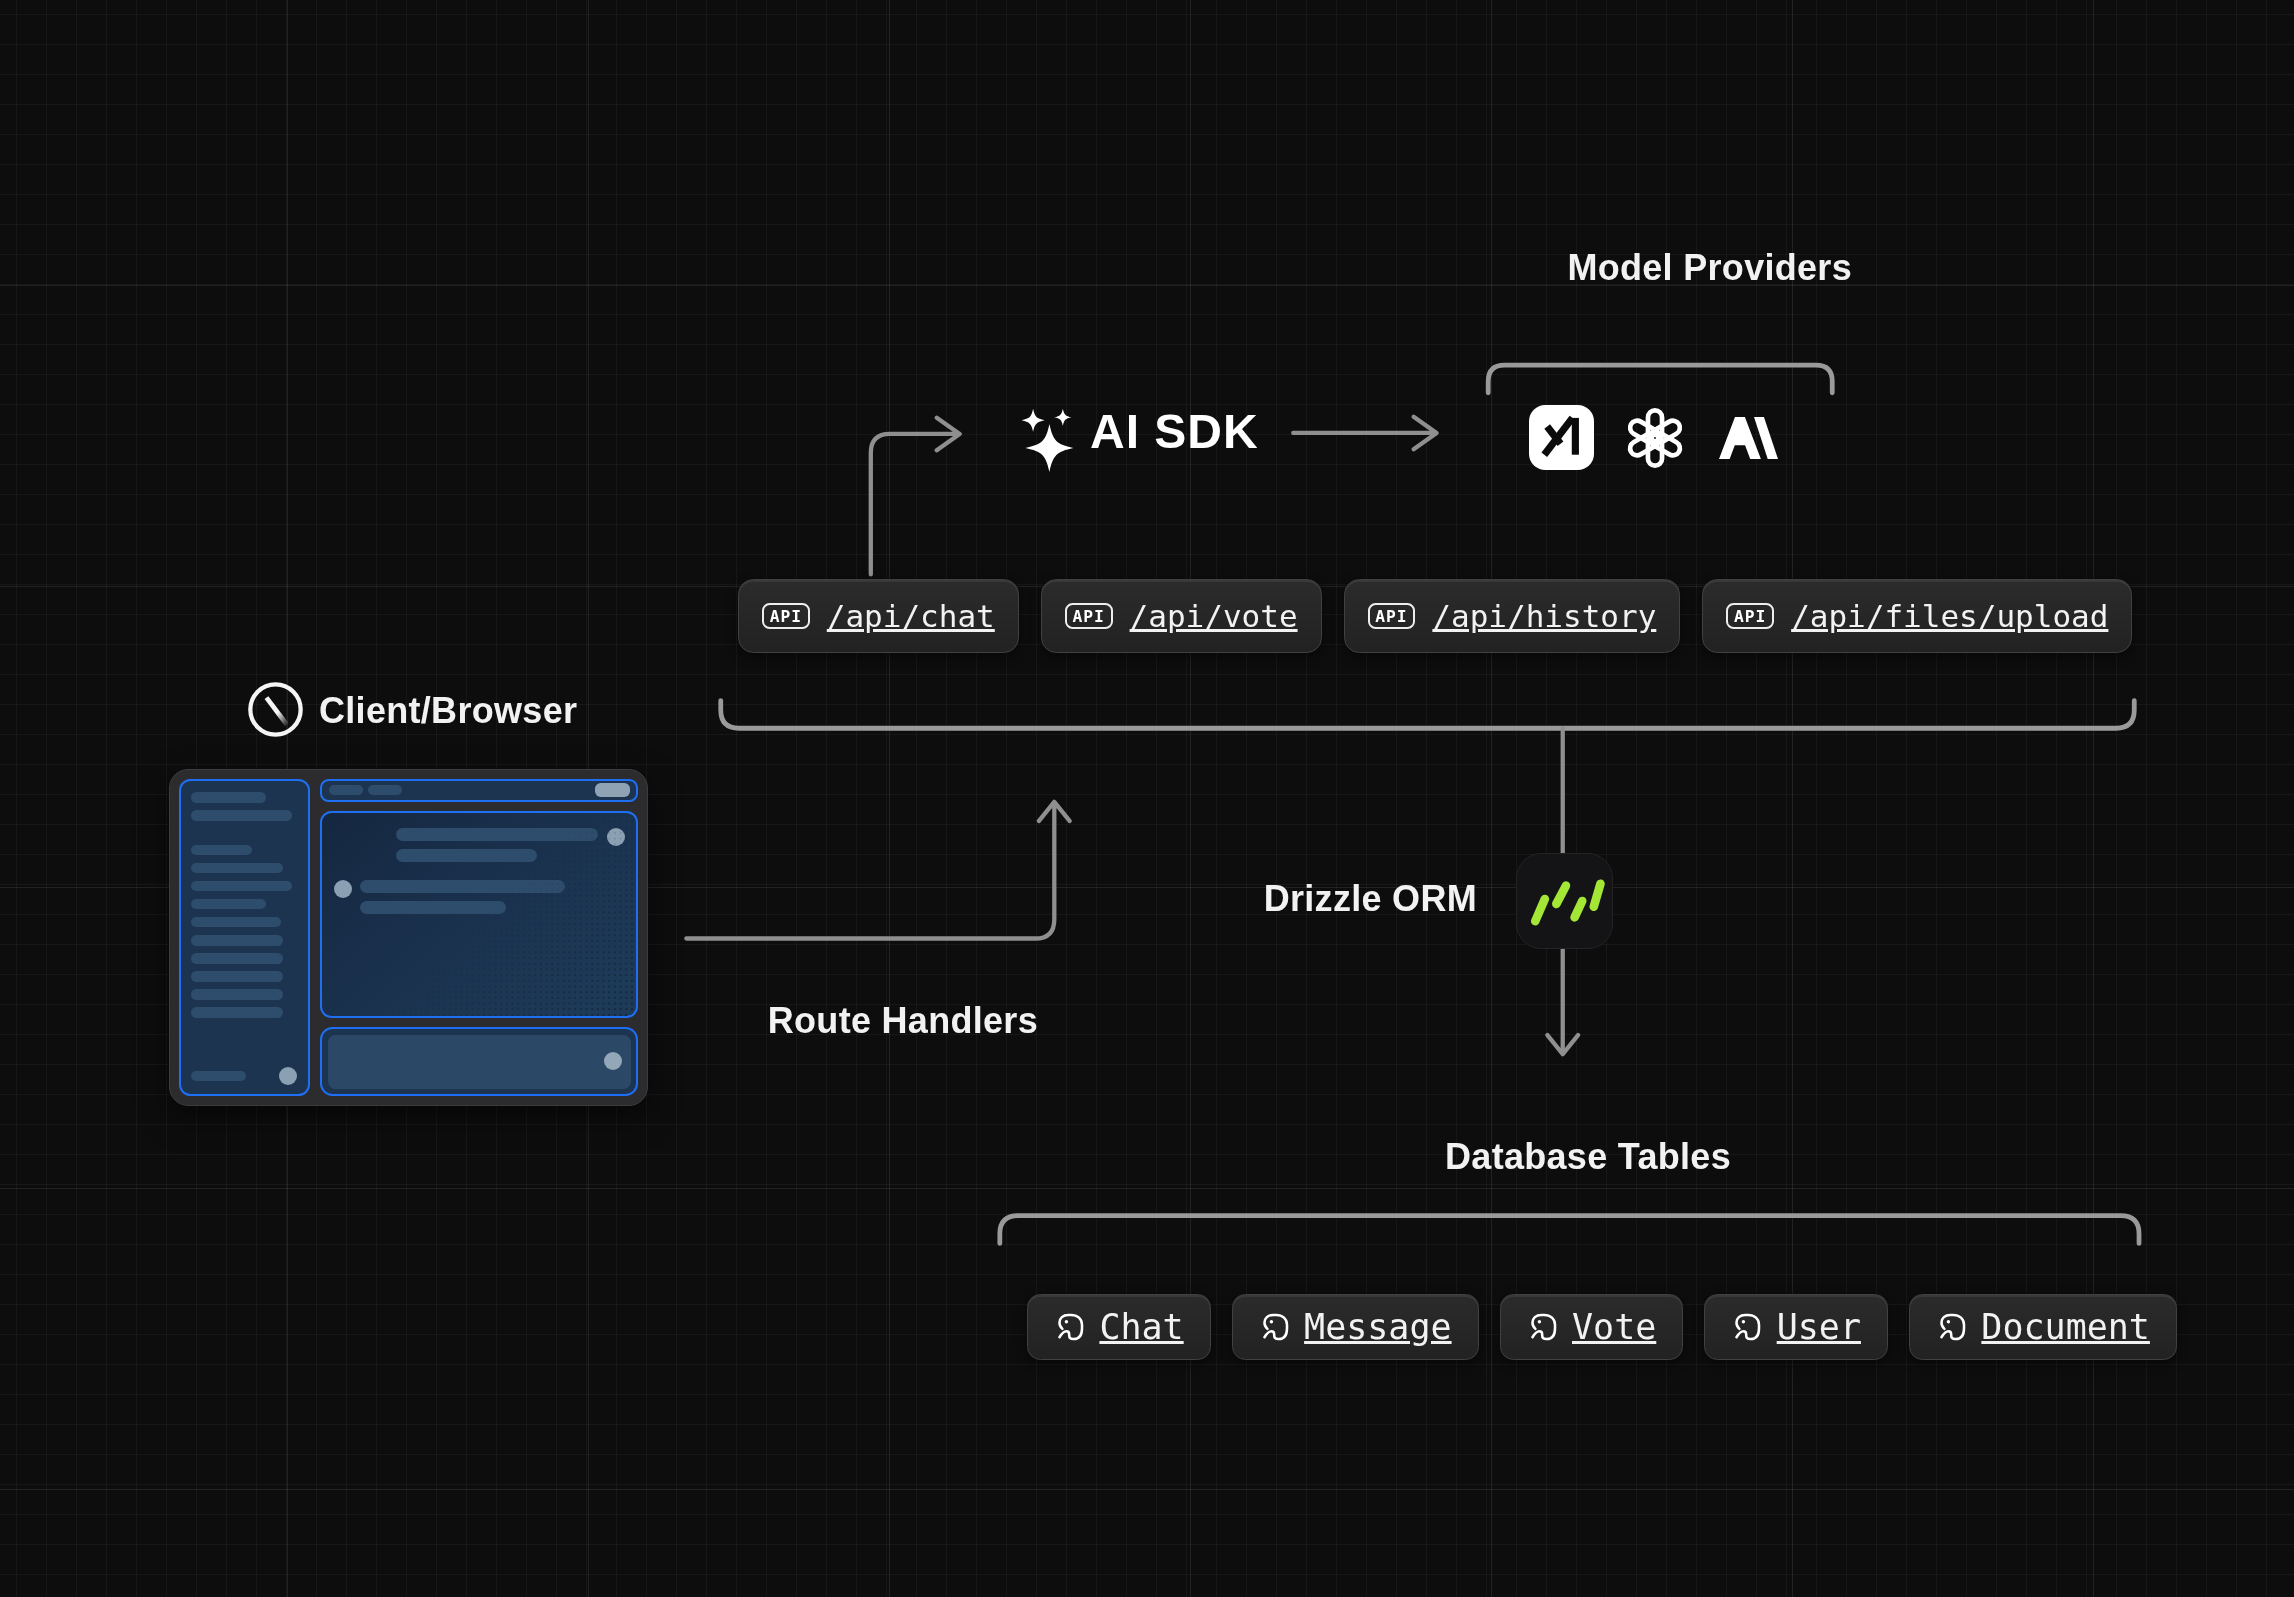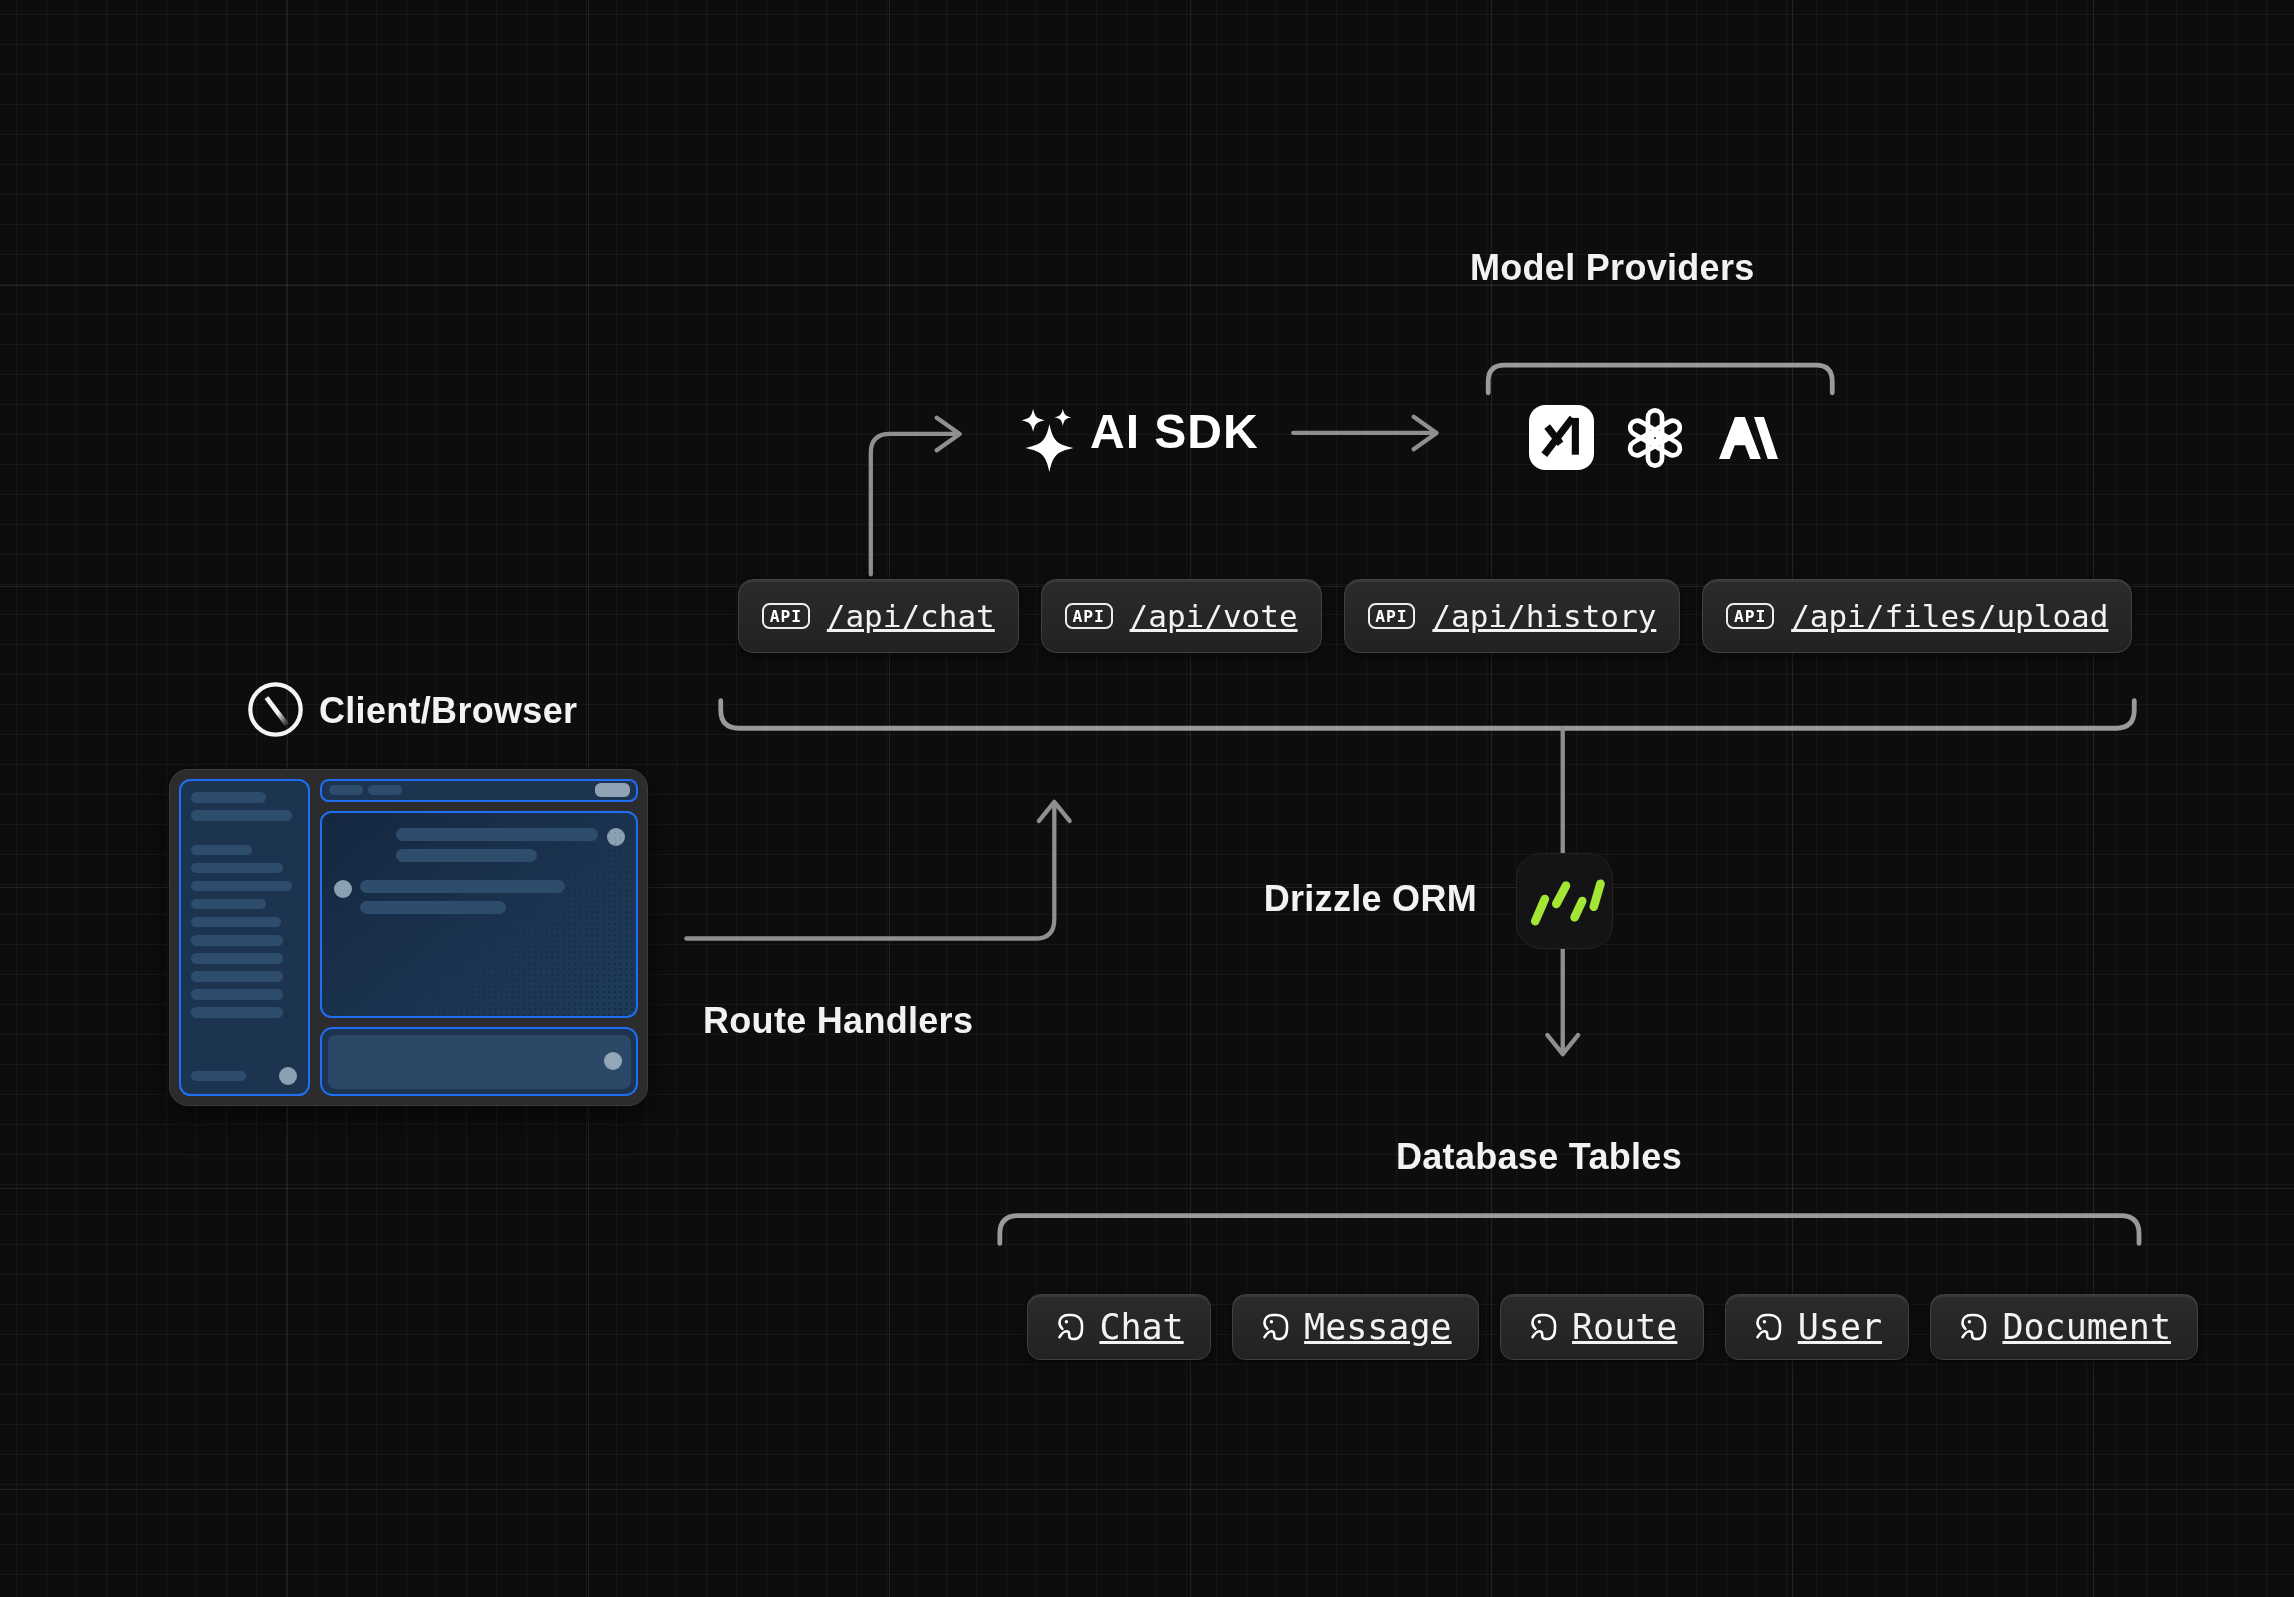--- a/index.html
+++ b/index.html
@@ -8,21 +8,21 @@
   .grid{position:absolute;inset:0;
     background-image:
       linear-gradient(rgba(255,255,255,0.085) 1.4px, transparent 1.4px),
       linear-gradient(90deg, rgba(255,255,255,0.085) 1.4px, transparent 1.4px),
       linear-gradient(rgba(255,255,255,0.042) 1px, transparent 1px),
       linear-gradient(90deg, rgba(255,255,255,0.042) 1px, transparent 1px);
     background-size:301px 301px,301px 301px,30px 30px,30px 30px;
     background-position:287px 285px,287px 285px,16px 14px,16px 14px;}
   svg.connectors{position:absolute;left:0;top:0;}
   .lbl{position:absolute;color:#f2f2f2;font-size:36px;font-weight:600;letter-spacing:0.3px;}
-  .center{text-align:left;} .right{text-align:right;}
+  .center{text-align:right;} .right{text-align:right;}
 
   
   .ai-sdk-text{position:absolute;left:1090px;top:404px;font-size:48px;font-weight:800;
                color:#fff;letter-spacing:1px;}
   .sparkles{position:absolute;left:1011px;top:402px;}
 
   
   .xai-box{position:absolute;left:1529px;top:405px;width:65px;height:65px;background:#fff;
            border-radius:16.3px;display:flex;align-items:center;justify-content:center;}
   .openai-box{position:absolute;left:1625px;top:408px;}
@@ -257,21 +257,21 @@
         </span>
         <span class="chip-text">Message</span>
       </div>
       <div class="chip tbl-chip">
         <span class="pg-icon">
           <svg width="32" height="32" viewBox="0 0 24 24" fill="none" stroke="#fff" stroke-width="1.9" stroke-linecap="round">
   <path d="M4.1,19.7 C6,16.6 7.6,15.2 9.3,15.2 C10.8,15.2 11.4,16.1 11.4,17.6 V18.4 C11.4,20.1 12.5,21 14.4,21 H14.9 C18.9,21 21,17.9 21,12.9 V10.3 C21,5.9 17.6,3 12.9,3 H10.7 C6.7,3 4.1,5.4 4.1,8.7 C4.1,10.6 4.9,12.2 6.3,13.4"></path>
   <circle cx="9.3" cy="8" r="1.3" fill="#fff" stroke="none"></circle>
           </svg>
         </span>
-        <span class="chip-text">Route</span>
+        <span class="chip-text">Vote</span>
       </div>
       <div class="chip tbl-chip">
         <span class="pg-icon">
           <svg width="32" height="32" viewBox="0 0 24 24" fill="none" stroke="#fff" stroke-width="1.9" stroke-linecap="round">
   <path d="M4.1,19.7 C6,16.6 7.6,15.2 9.3,15.2 C10.8,15.2 11.4,16.1 11.4,17.6 V18.4 C11.4,20.1 12.5,21 14.4,21 H14.9 C18.9,21 21,17.9 21,12.9 V10.3 C21,5.9 17.6,3 12.9,3 H10.7 C6.7,3 4.1,5.4 4.1,8.7 C4.1,10.6 4.9,12.2 6.3,13.4"></path>
   <circle cx="9.3" cy="8" r="1.3" fill="#fff" stroke="none"></circle>
           </svg>
         </span>
         <span class="chip-text">User</span>
       </div>

